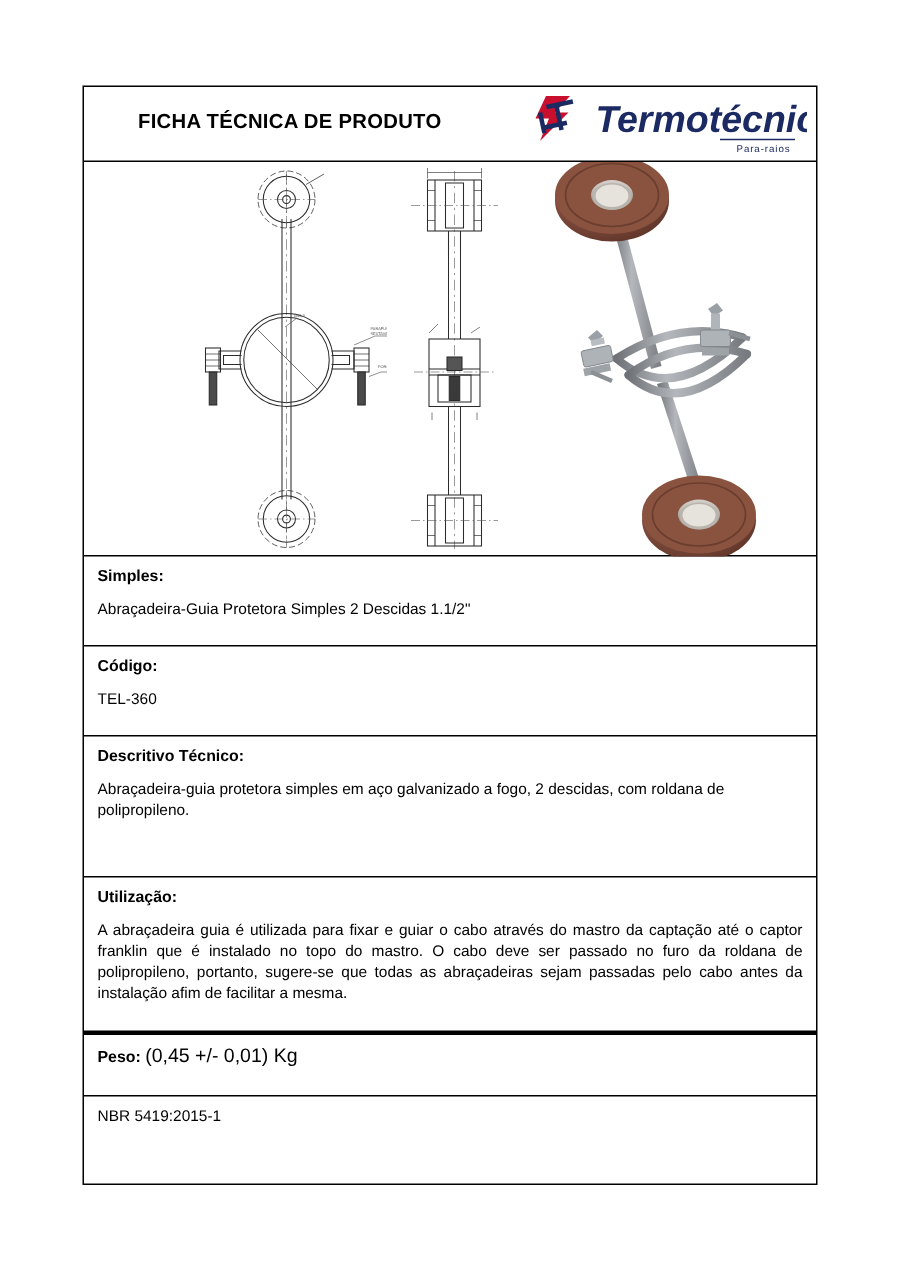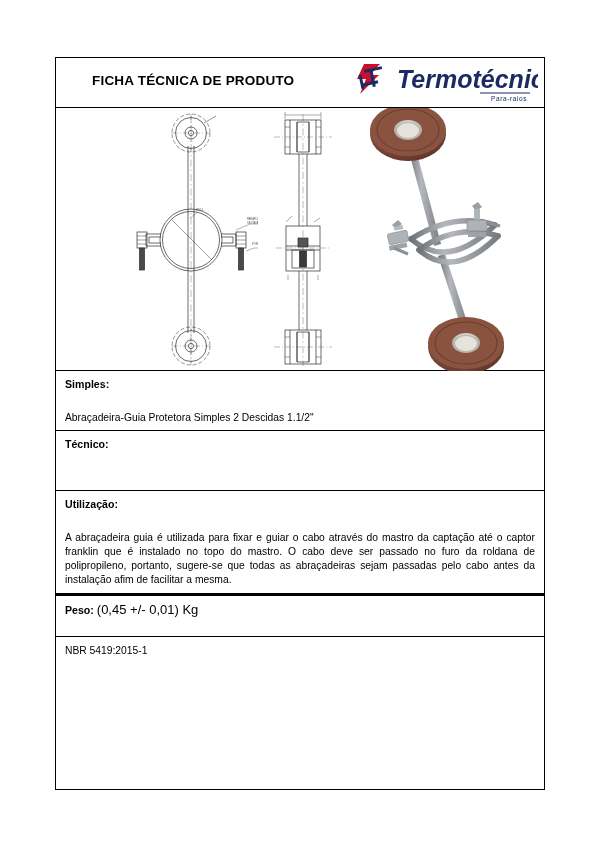--- a/index.html
+++ b/index.html
@@ -72,21 +72,21 @@
     font-size: 10.6px;
     font-weight: bold;
     color: #000;
     line-height: 15px;
   }
   .val {
     font-size: 10.3px;
     color: #000;
     line-height: 14px;
   }
-  .val.gap { margin-top: 19px; }
+  .val.gap { margin-top: 8px; }
   .val.just { text-align: justify; }
   .inline-val {
     font-size: 13px;
     font-weight: normal;
   }
   #row-produto   { height: 60px; }
   #row-codigo    { height: 60px; }
   #row-descritivo{ height: 94px; }
   #row-utilizacao{ height: 103px; }
   #row-peso      { height: 43px; }
@@ -335,23 +335,28 @@
         </svg>
       </div>
     </div>
 
     <div class="row" id="row-produto">
       <div class="lbl">Simples:</div>
       <div class="val gap">Abraçadeira-Guia Protetora Simples 2 Descidas 1.1/2"</div>
     </div>
 
     <div class="row" id="row-codigo">
-      <div class="lbl">Técnico:</div>
-    </div>
-
+      <div class="lbl">Código:</div>
+      <div class="val gap">TEL-360</div>
+    </div>
+
+    <div class="row" id="row-descritivo">
+      <div class="lbl">Descritivo Técnico:</div>
+      <div class="val gap">Abraçadeira-guia protetora simples em aço galvanizado a fogo, 2 descidas, com roldana de polipropileno.</div>
+    </div>
 
     <div class="row" id="row-utilizacao">
       <div class="lbl">Utilização:</div>
       <div class="val gap just">A abraçadeira guia é utilizada para fixar e guiar o cabo através do mastro da captação até o captor franklin que é instalado no topo do mastro. O cabo deve ser passado no furo da roldana de polipropileno, portanto, sugere-se que todas as abraçadeiras sejam passadas pelo cabo antes da instalação afim de facilitar a mesma.</div>
     </div>
 
     <div class="row thick" id="row-peso">
       <div class="lbl">
         <span>Peso:</span>
         <span class="inline-val">(0,45 +/- 0,01) Kg</span>

